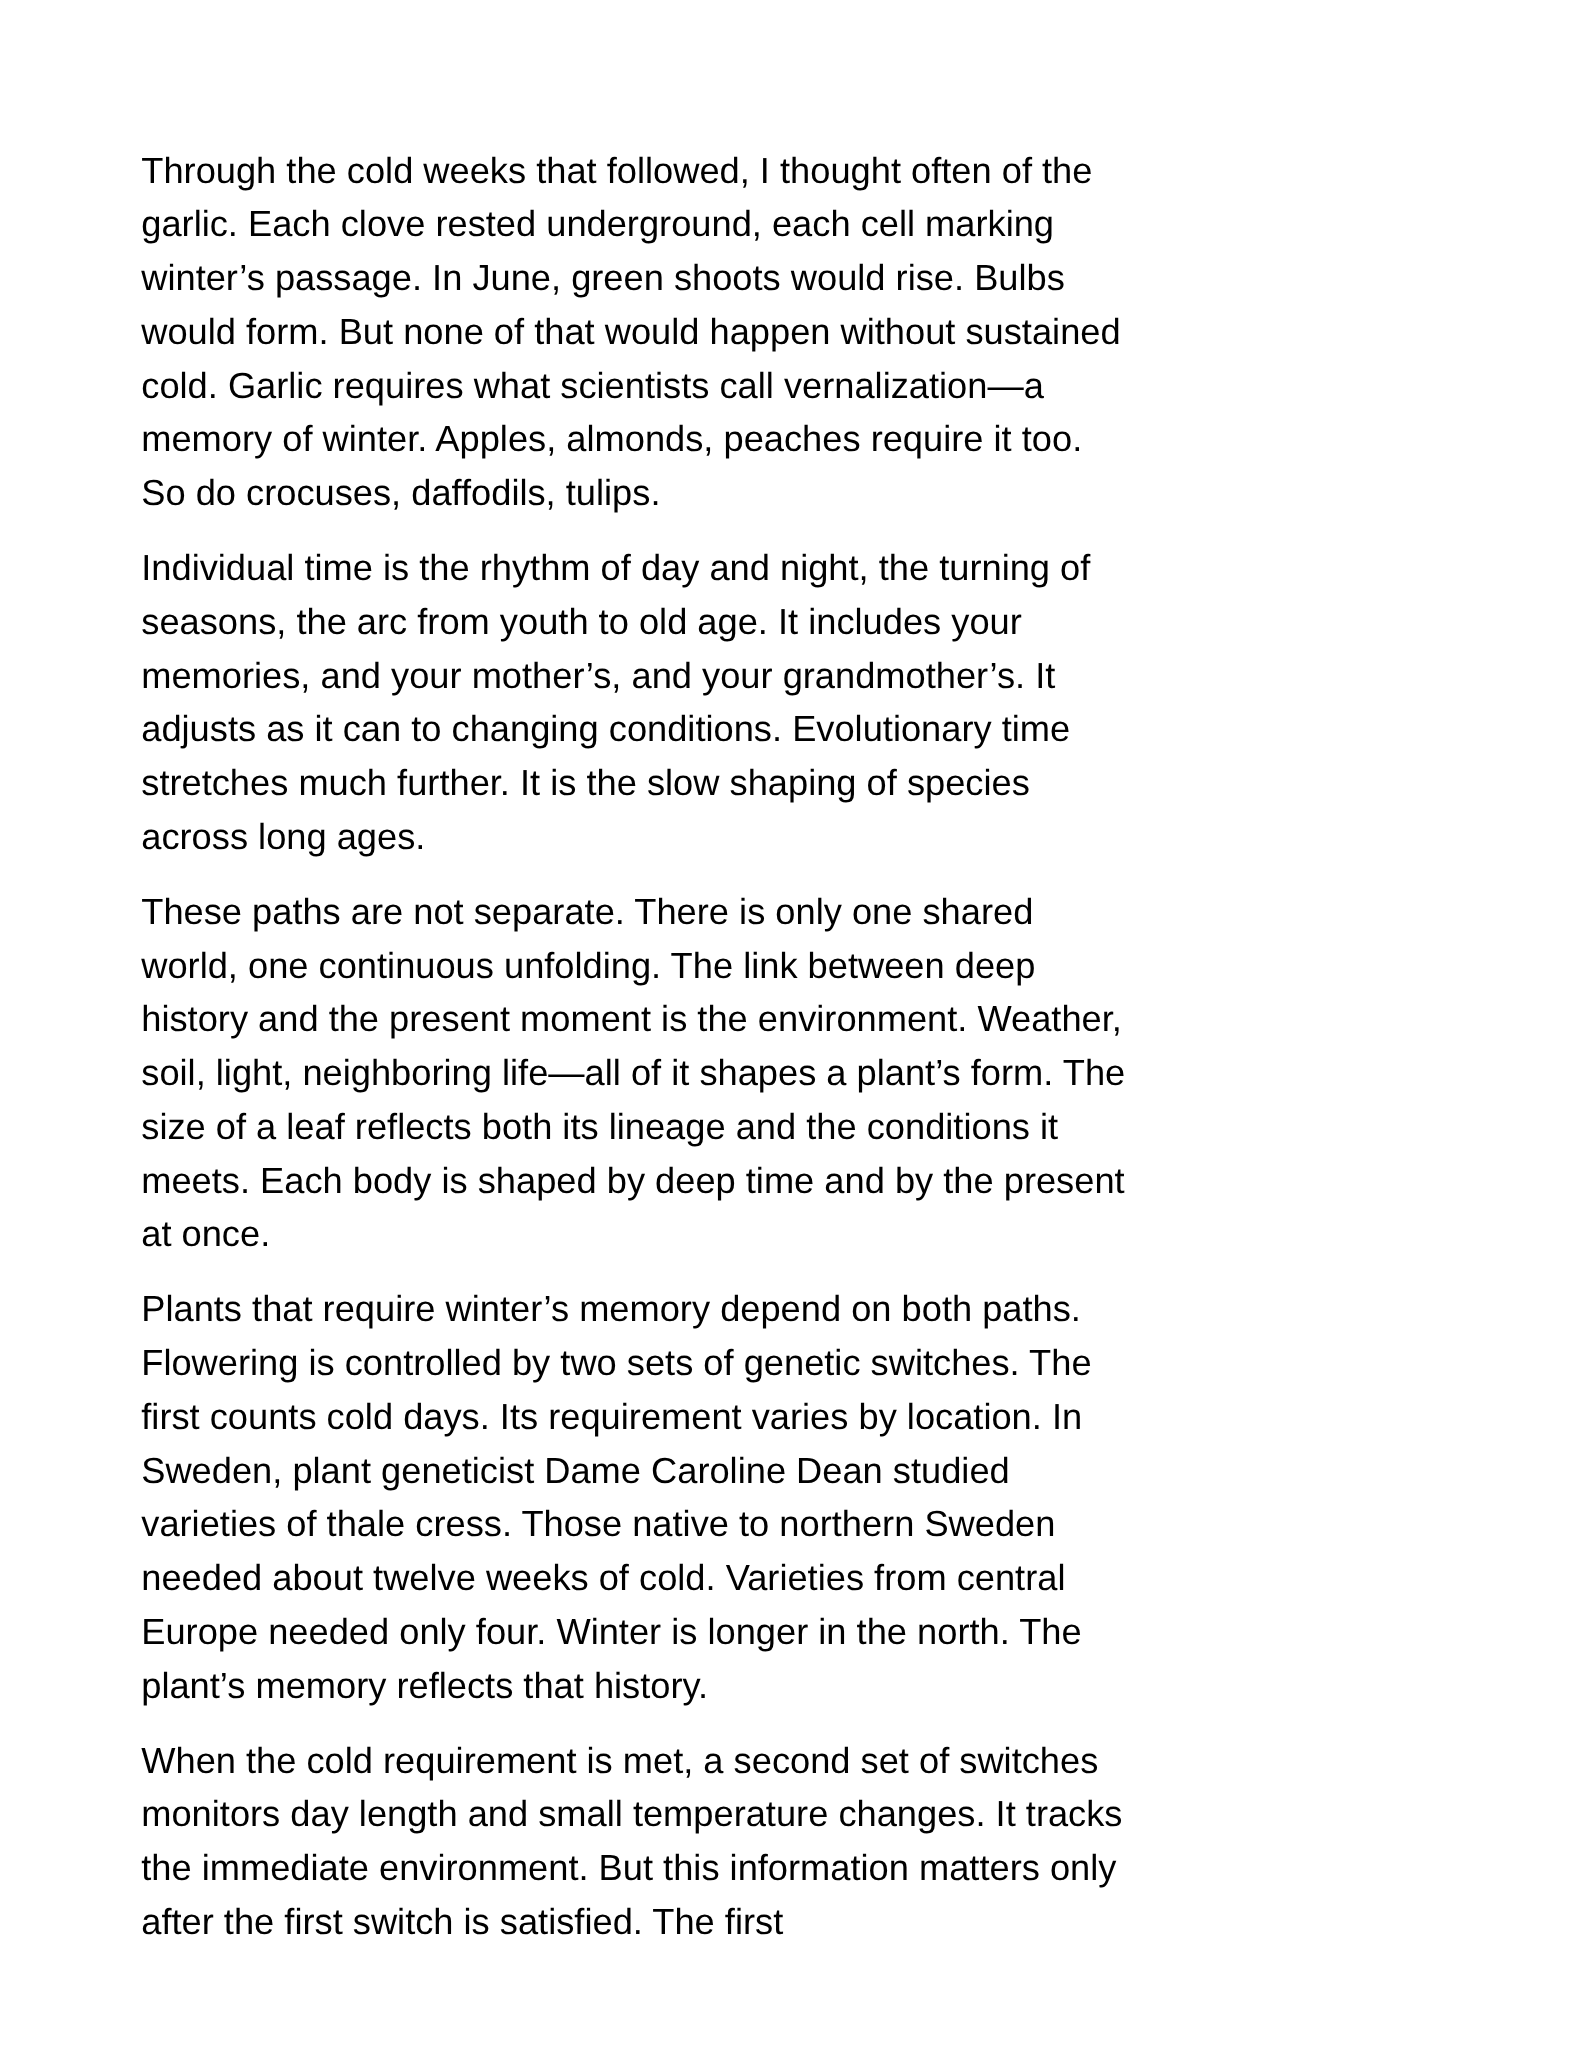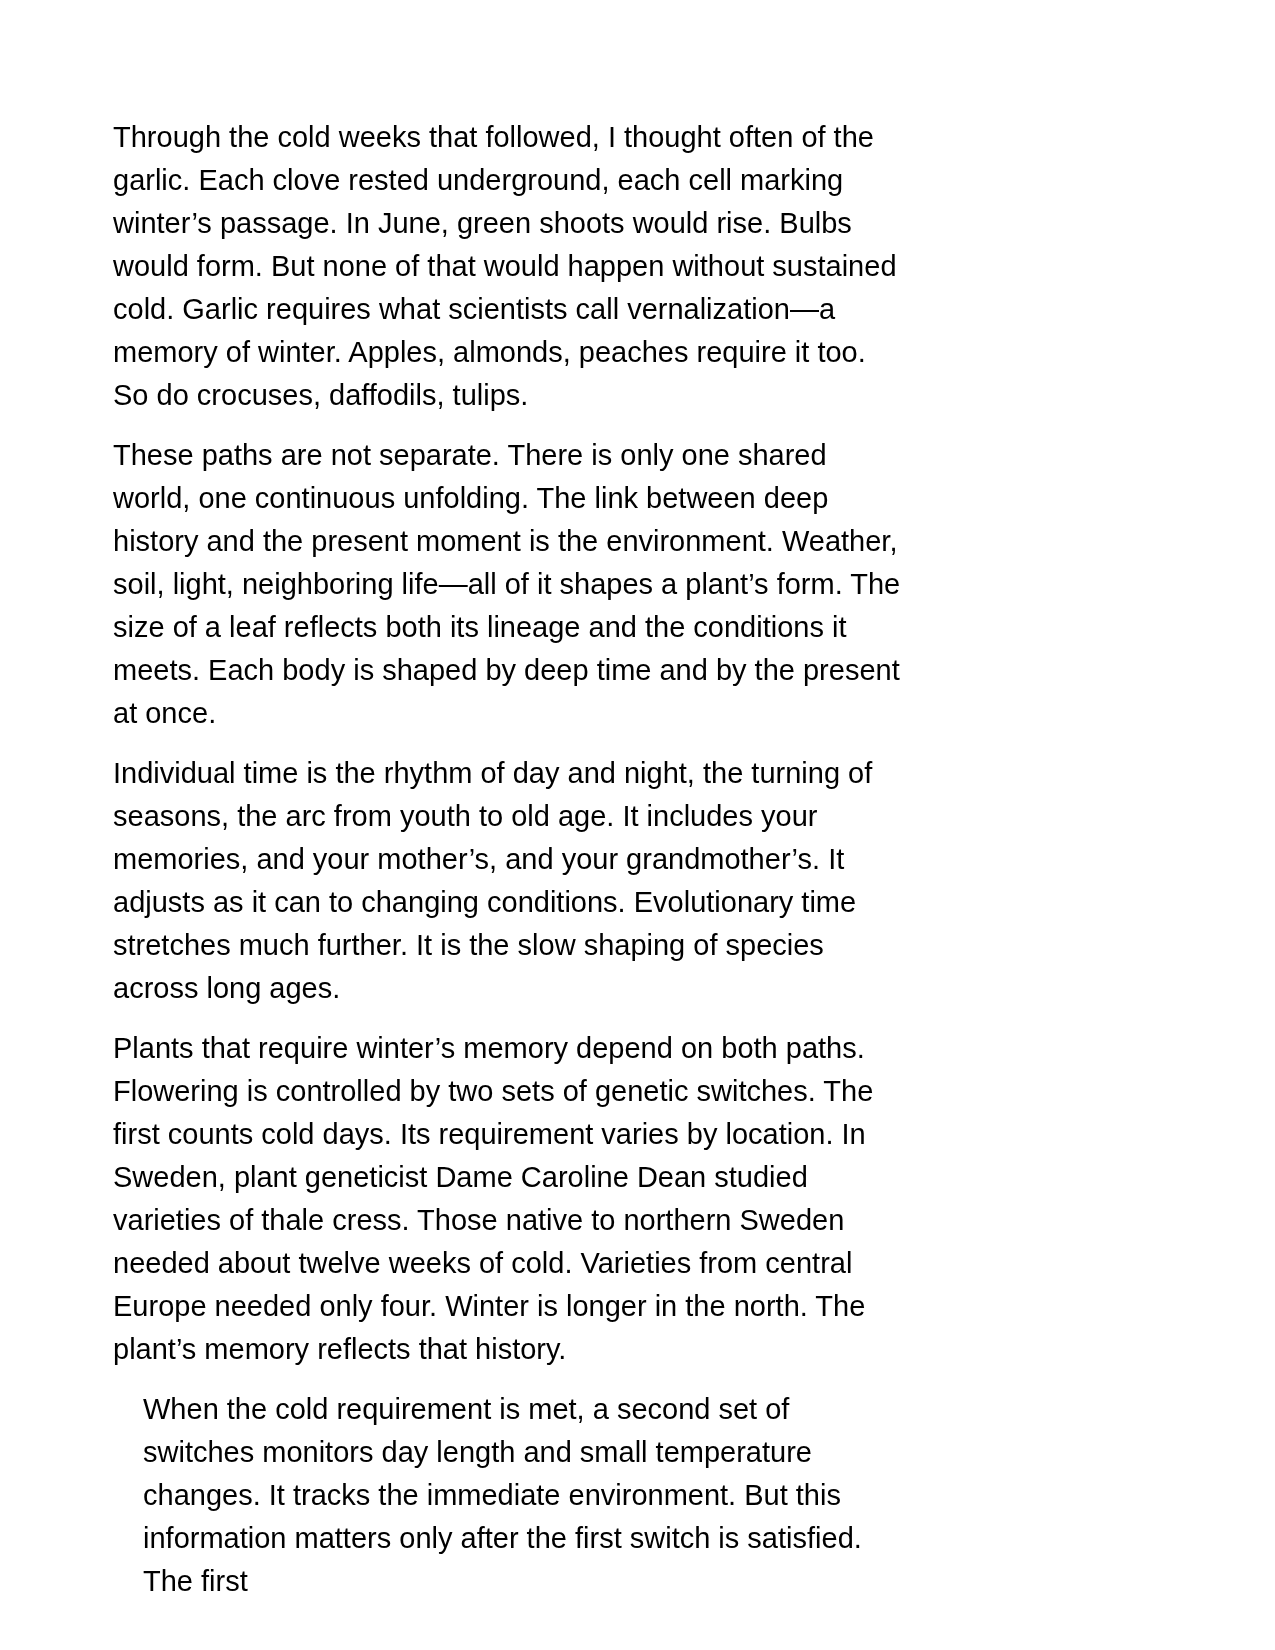--- a/index.html
+++ b/index.html
@@ -25,25 +25,24 @@
     line-height: 43px;
   }
   .page p {
     margin: 0 0 17px 0;
     padding: 0;
     text-align: left;
     word-spacing: normal;
   }
   .page p:last-child {
     margin-bottom: 0;
-    margin-left: 30px;
   }
 </style>
 </head>
 <body>
 
 <div class="page">
   <p>Through the cold weeks that followed, I thought often of the garlic. Each clove rested underground, each cell marking winter’s passage. In June, green shoots would rise. Bulbs would form. But none of that would happen without sustained cold. Garlic requires what scientists call vernalization—a memory of winter. Apples, almonds, peaches require it too. So do crocuses, daffodils, tulips.</p>
+  <p>Individual time is the rhythm of day and night, the turning of seasons, the arc from youth to old age. It includes your memories, and your mother’s, and your grandmother’s. It adjusts as it can to changing conditions. Evolutionary time stretches much further. It is the slow shaping of species across long ages.</p>
   <p>These paths are not separate. There is only one shared world, one continuous unfolding. The link between deep history and the present moment is the environment. Weather, soil, light, neighboring life—all of it shapes a plant’s form. The size of a leaf reflects both its lineage and the conditions it meets. Each body is shaped by deep time and by the present at once.</p>
-  <p>Individual time is the rhythm of day and night, the turning of seasons, the arc from youth to old age. It includes your memories, and your mother’s, and your grandmother’s. It adjusts as it can to changing conditions. Evolutionary time stretches much further. It is the slow shaping of species across long ages.</p>
   <p>Plants that require winter’s memory depend on both paths. Flowering is controlled by two sets of genetic switches. The first counts cold days. Its requirement varies by location. In Sweden, plant geneticist Dame Caroline Dean studied varieties of thale cress. Those native to northern Sweden needed about twelve weeks of cold. Varieties from central Europe needed only four. Winter is longer in the north. The plant’s memory reflects that history.</p>
   <p>When the cold requirement is met, a second set of switches monitors day length and small temperature changes. It tracks the immediate environment. But this information matters only after the first switch is satisfied. The first</p>
 </div>
 
 </body></html>

